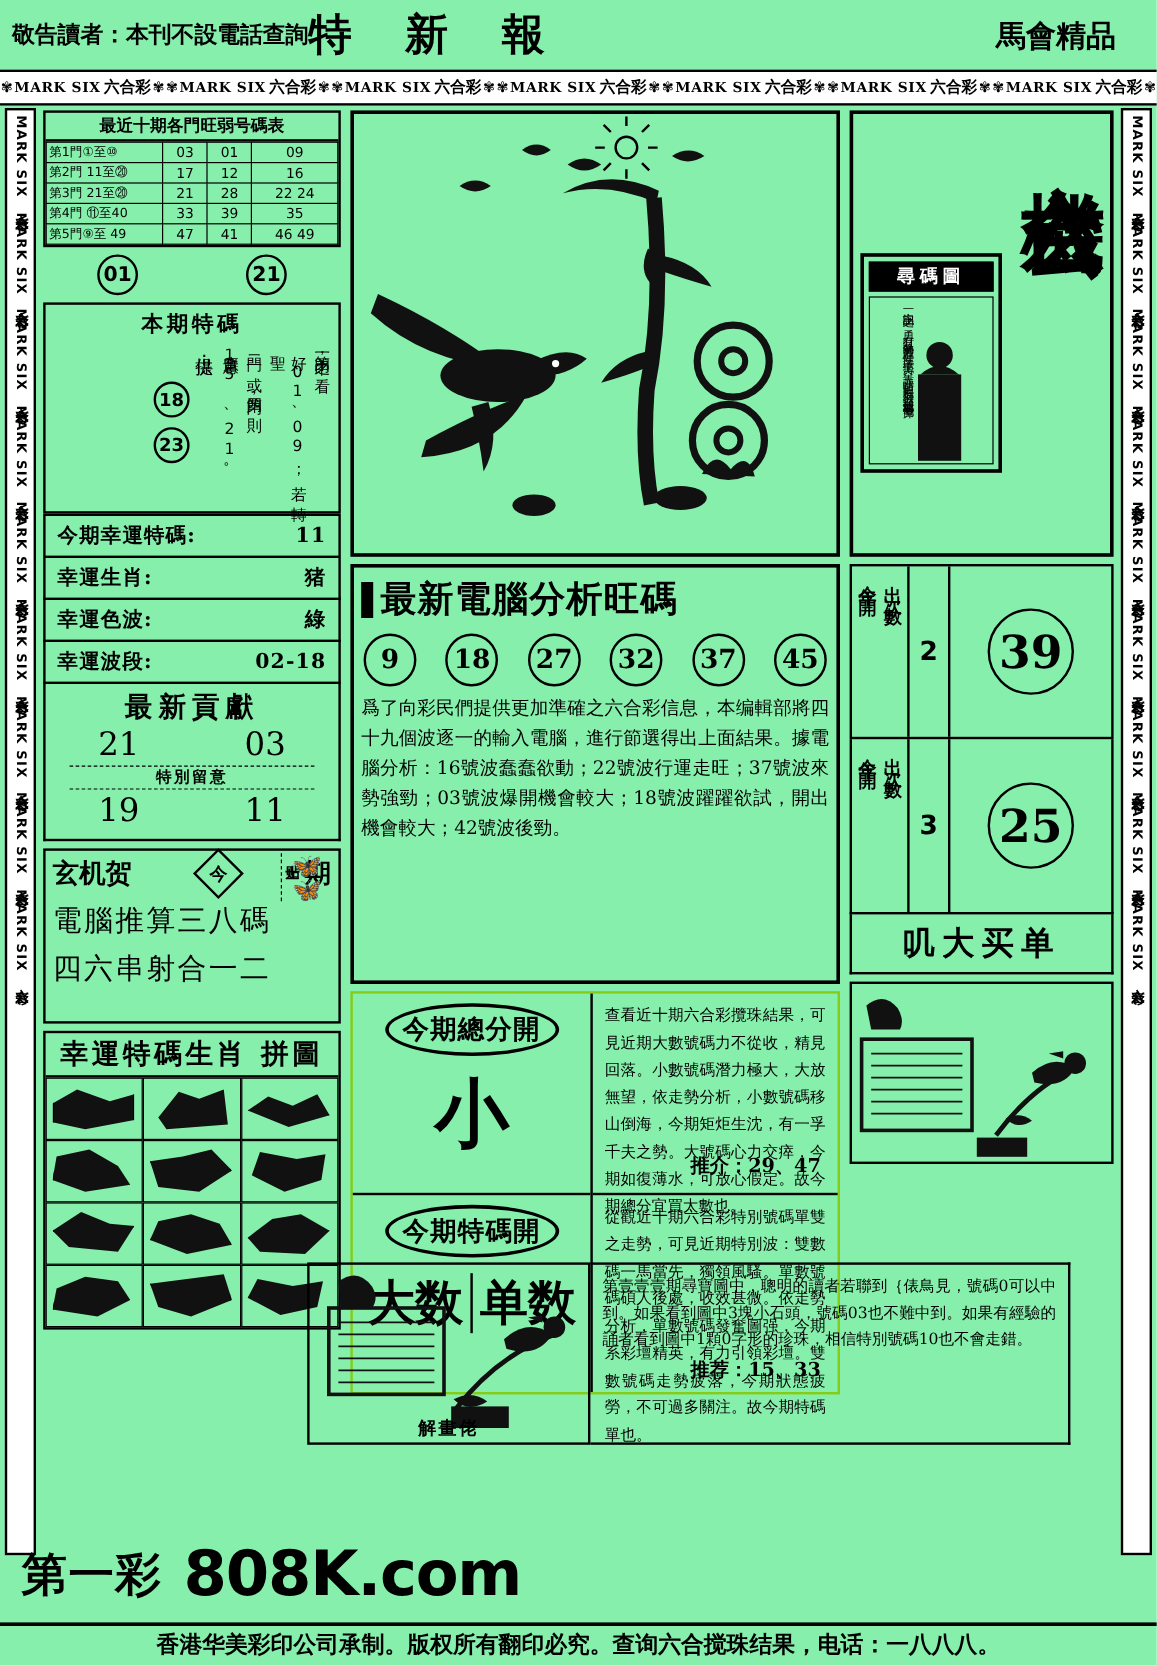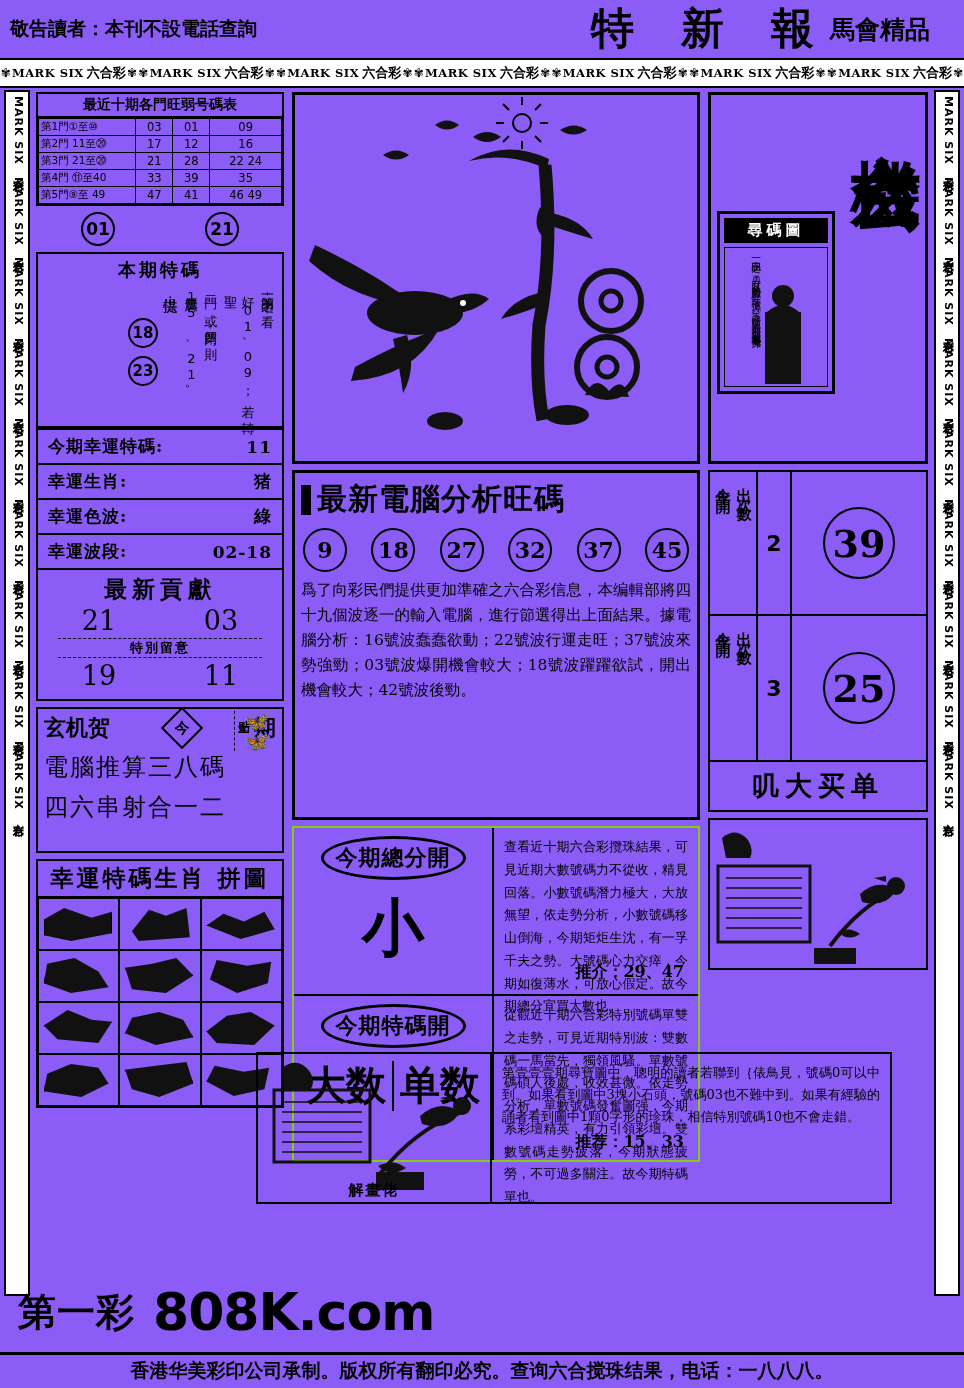--- a/index.html
+++ b/index.html
@@ -4,26 +4,26 @@
 <style>
   * { box-sizing: border-box; }
   body {
     margin: 0;
     background: #fff;
     width: 964px;
     height: 1388px;
     font-family: "DejaVu Sans", sans-serif;
     overflow: hidden;
   }
-  .page { position: relative; width: 964px; height: 1388px; background: #8b5cf6; }
+  .page { position: relative; width: 964px; height: 1388px; background: #86efac; }
 
   
   .topbar { display: flex; align-items: center; height: 58px; padding: 0 10px; }
   .topbar .left { font-size: 19px; font-weight: bold; font-family: "DejaVu Sans", sans-serif; white-space: nowrap; }
-  .topbar .center { flex: 1; text-align: right; font-size: 43px; font-weight: bold; letter-spacing: 16px; font-family: "DejaVu Serif", serif; }
+  .topbar .center { flex: 1; text-align: left; font-size: 36px; font-weight: bold; letter-spacing: 16px; font-family: "DejaVu Serif", serif; }
   .topbar .right { font-size: 25px; font-weight: bold; font-family: "DejaVu Serif", serif; padding-right: 24px; }
 
   
   .marquee {
     height: 30px; border-top: 2px solid #000; border-bottom: 2px solid #000;
     display: flex; align-items: center; justify-content: space-around;
     font-size: 12px; font-weight: bold; overflow: hidden;
     background: #fff;
   }
   .marquee .cell { display: flex; align-items: center; gap: 3px; white-space: nowrap; }

